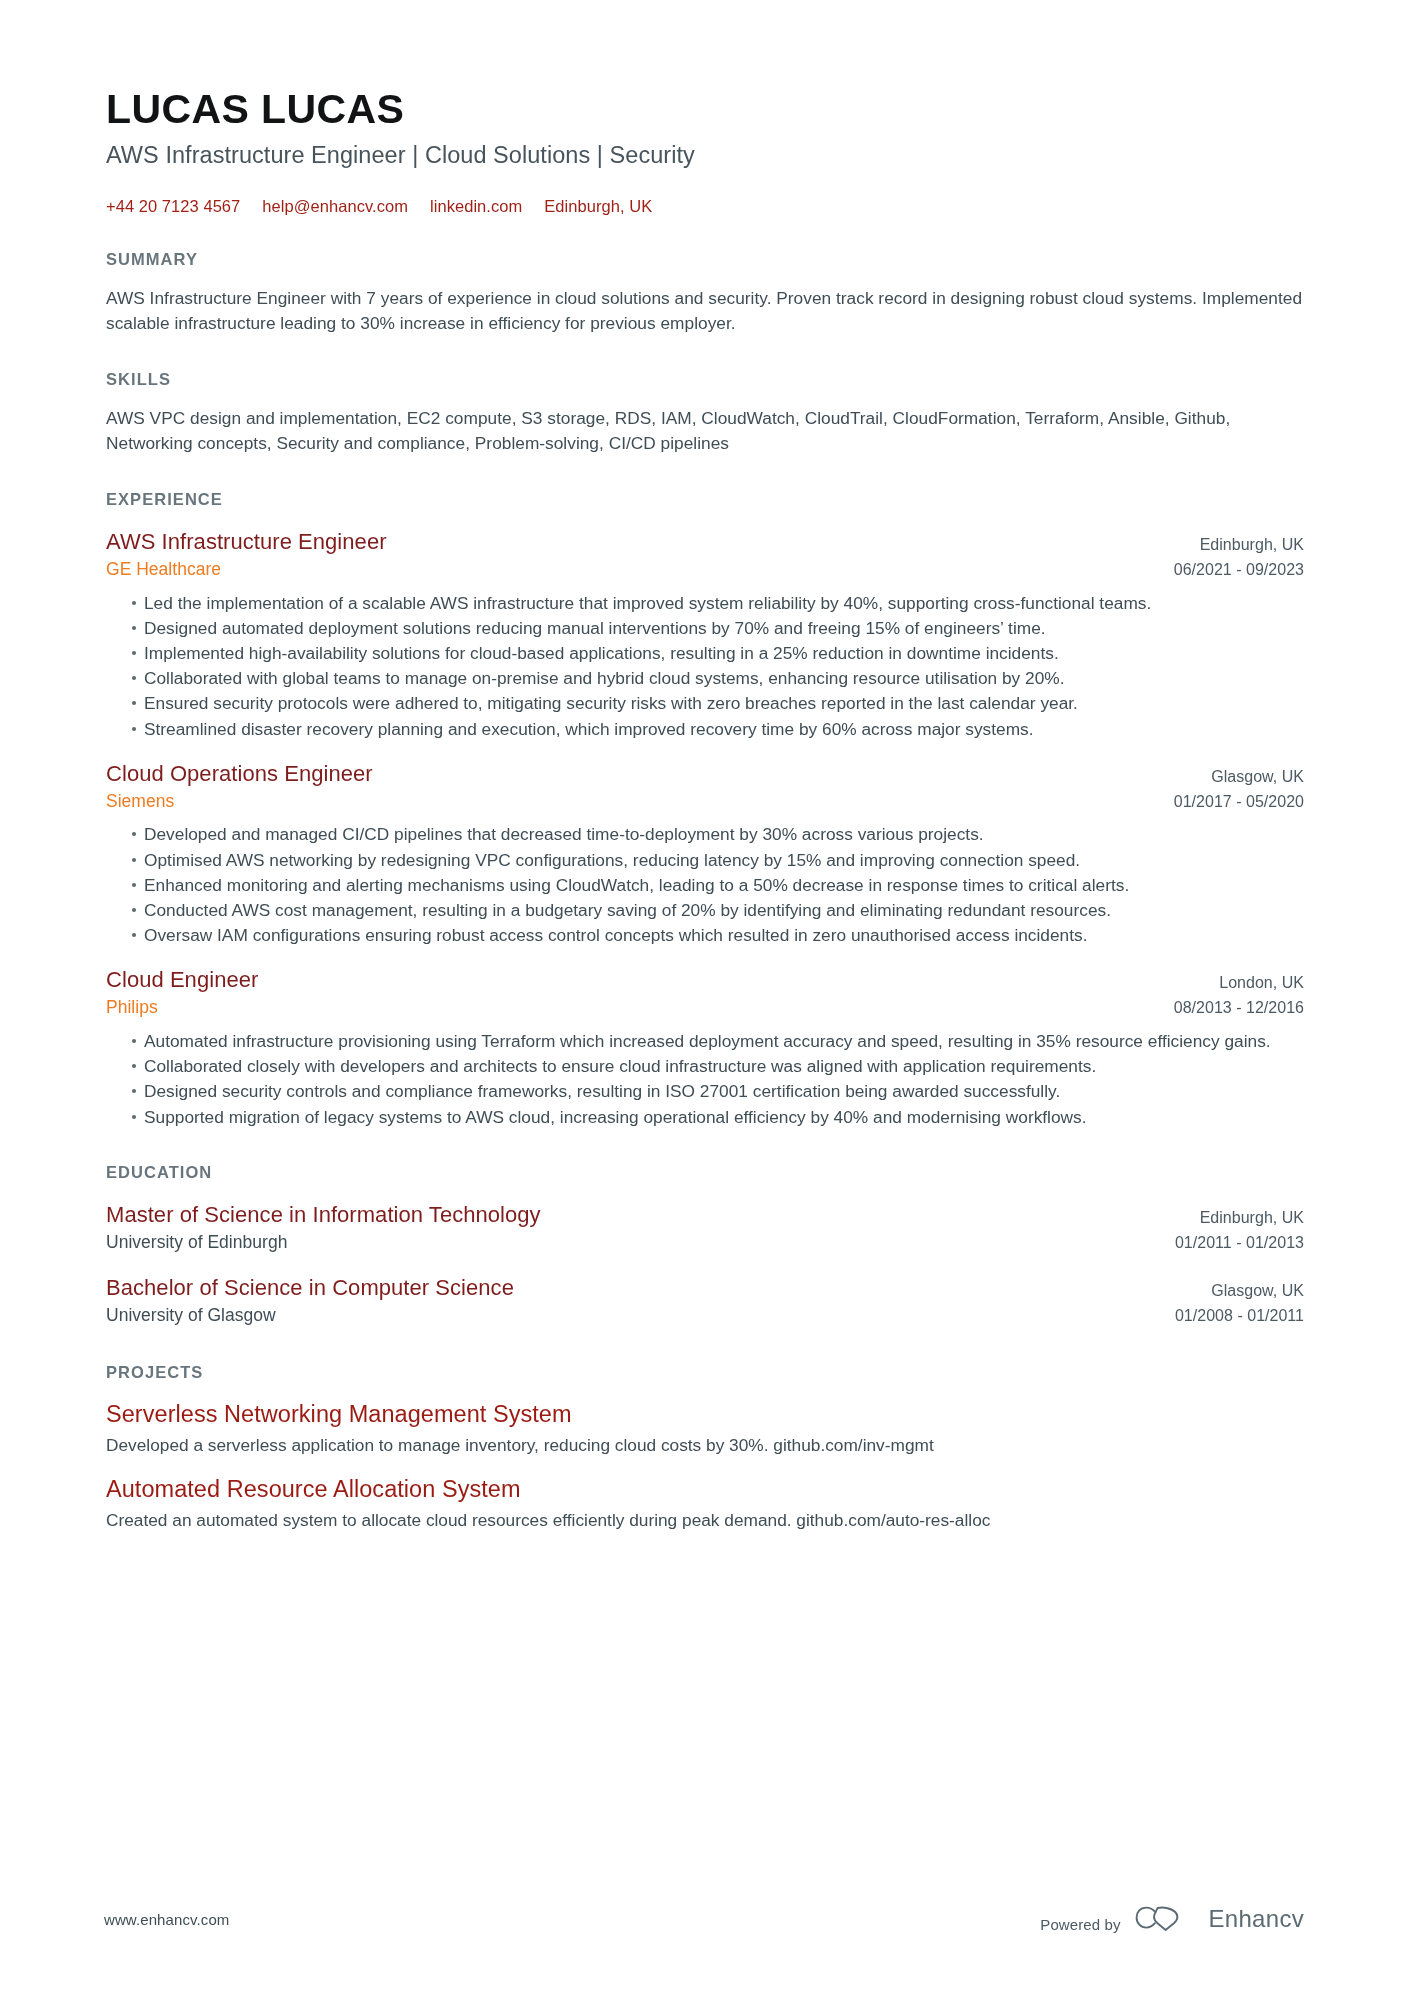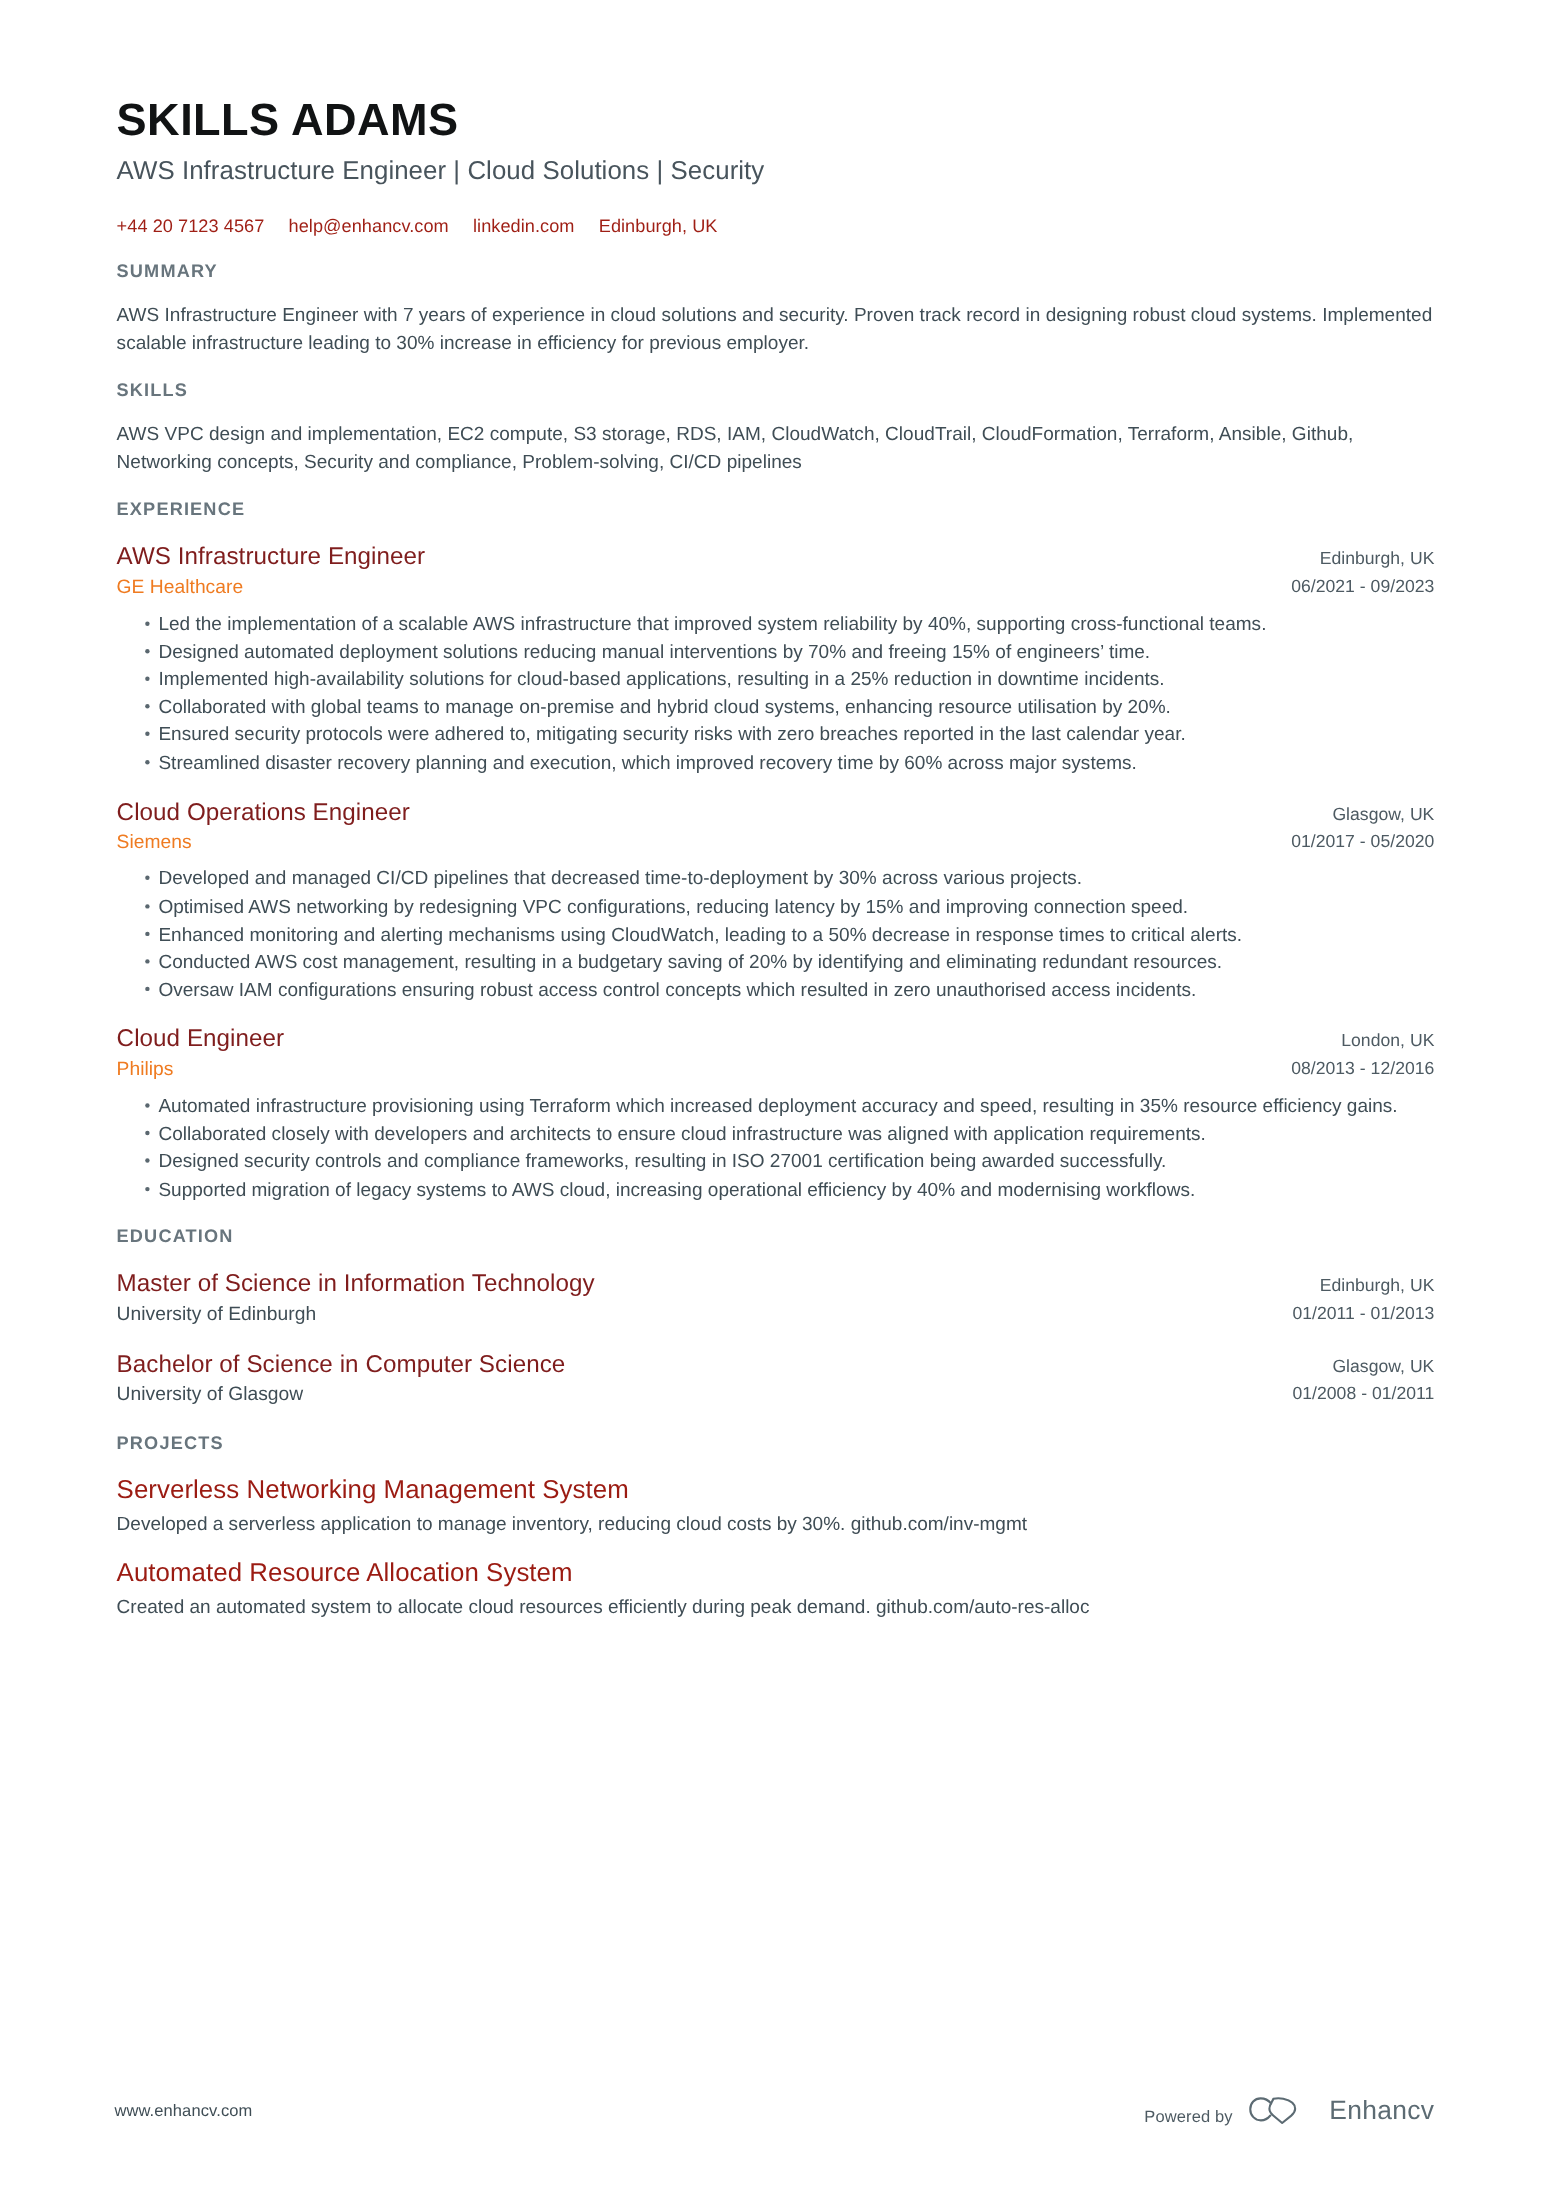--- a/index.html
+++ b/index.html
@@ -51,21 +51,21 @@
     color: #9f1f15;
     display: flex;
     flex-wrap: wrap;
     align-items: baseline;
     letter-spacing: 0.05px;
   }
   .contacts .citem { margin-right: 22px; white-space: nowrap; }
   .contacts .citem:last-child { margin-right: 0; }
 
   
-  .section { margin-top: 22px; }
+  .section { margin-top: 34px; }
 
   .section-title {
     font-size: 16.5px;
     font-weight: 700;
     letter-spacing: 1.05px;
     color: #68757d;
     text-transform: uppercase;
   }
 
   .body-text {
@@ -197,21 +197,21 @@
     letter-spacing: 0.3px;
   }
   .brand-mark { display: block; }
 </style>
 </head>
 <body>
 
 <div class="page">
 
   <div class="header">
-    <div class="name">SKILLS ADAMS</div>
+    <div class="name">LUCAS LUCAS</div>
     <div class="headline">AWS Infrastructure Engineer | Cloud Solutions | Security</div>
     <div class="contacts">
       <span class="citem">+44 20 7123 4567</span>
       <span class="citem">help@enhancv.com</span>
       <span class="citem">linkedin.com</span>
       <span class="citem">Edinburgh, UK</span>
     </div>
   </div>
 
   <div class="section">

